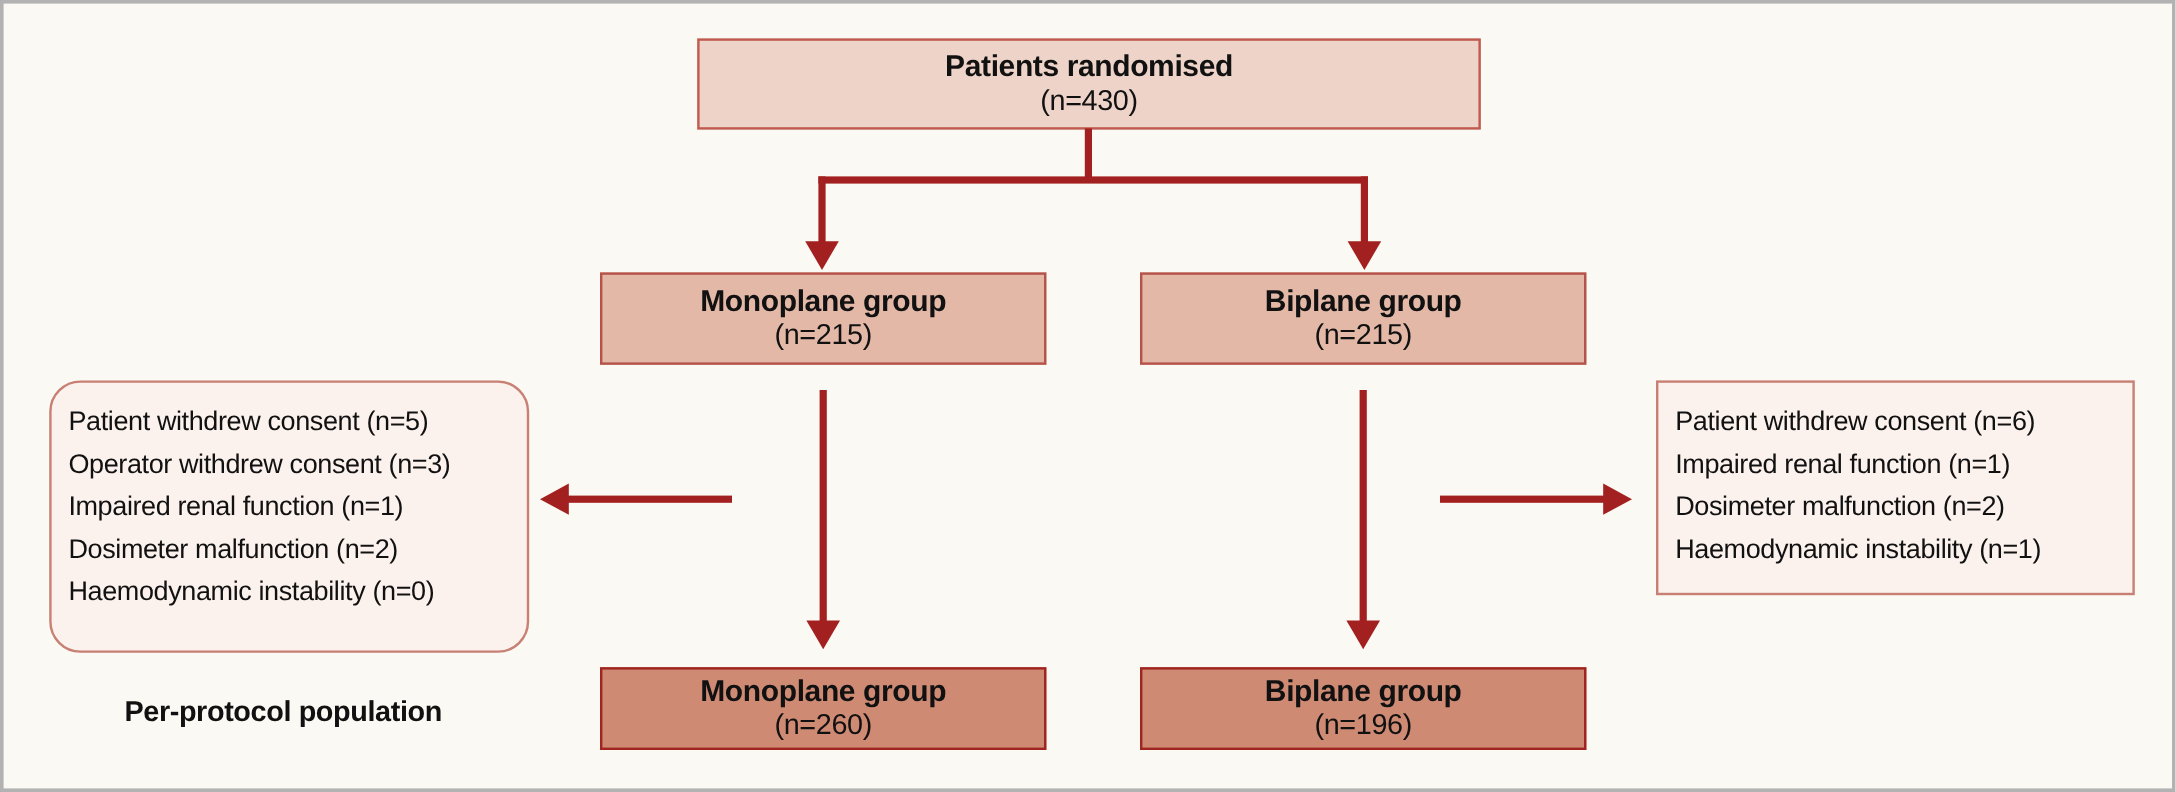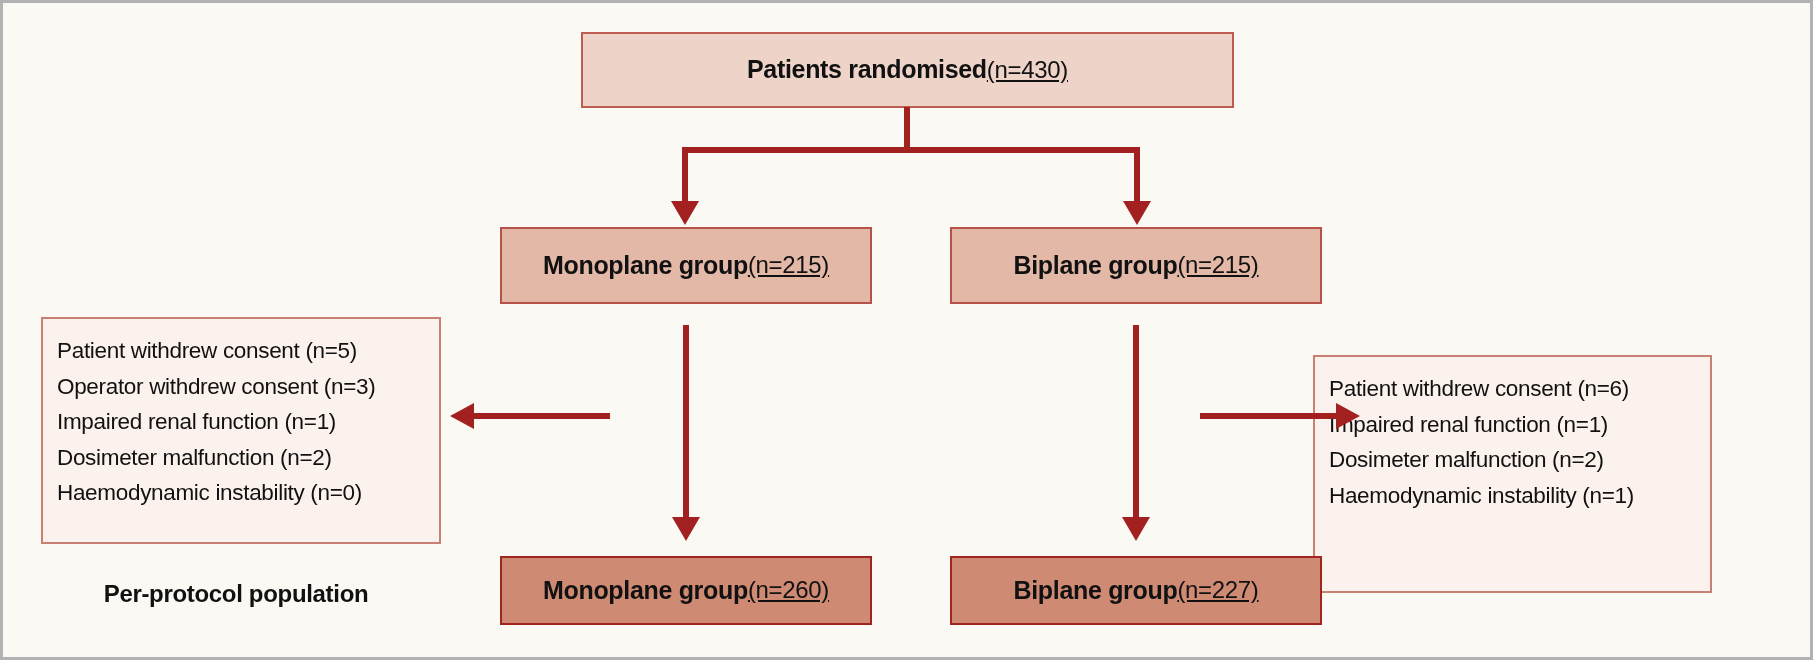--- a/index.html
+++ b/index.html
@@ -10,27 +10,27 @@
     background:var(--bg,#fbf9f3);
     border:3px solid var(--frame,#b2b2b2);
     overflow:hidden;
     font-family:"Liberation Sans","DejaVu Sans",sans-serif;
     color:var(--text,#111);
     letter-spacing:-0.02em;
   }
   .node{
     position:absolute;
     box-sizing:border-box;
-    display:flex;flex-direction:row;
+    display:flex;flex-direction:column;
     align-items:center;justify-content:center;
     text-align:center;
     line-height:1.18;
   }
   .node .title{font-weight:bold;font-size:25px;}
-  .node .count{font-weight:normal;font-size:24px;text-decoration:underline;}
+  .node .count{font-weight:normal;font-size:24px;}
   .box-top{
     left:578px;top:29px;width:653px;height:76px;
     background:var(--top-fill,#eed3c9);
     border:2px solid var(--top-border,#c05b52);
   }
   .box-itt{
     background:var(--itt-fill,#e3b8a7);
     border:2px solid var(--itt-border,#b5534a);
   }
   .box-pp{
@@ -42,22 +42,22 @@
   #pp-mono {left:497px;top:553px;width:372px;height:69px;}
   #pp-bi   {left:947px;top:553px;width:372px;height:69px;}
   .excl{
     position:absolute;box-sizing:border-box;
     background:var(--excl-fill,#fbf1ed);
     border:2px solid var(--excl-border,#c88075);
     padding:14px 10px 0 14px;
     font-size:22.5px;line-height:35.5px;
     white-space:nowrap;
   }
-  #excl-left {left:38px;top:314px;width:400px;height:227px;}
-  #excl-right{left:1310px;top:314px;width:399px;height:238px;margin-top:38px;}
+  #excl-left {left:38px;top:314px;width:400px;height:227px;border-radius:26px;}
+  #excl-right{left:1377px;top:314px;width:399px;height:179px;}
   .sidelabel{
     position:absolute;width:410px;left:28px;
     text-align:center;font-weight:bold;font-size:24px;
   }
   #itt-label{top:240px;}
   #pp-label{top:565px;margin-top:12px;}
   .line{position:absolute;background:var(--arrow,#a32020);}
   .head{position:absolute;width:0;height:0;}
   .head-down{
     border-left:14px solid transparent;
@@ -144,16 +144,16 @@
   <div class="head head-right" id="harr-r-hd"></div>
 
   <div class="sidelabel" id="pp-label">Per-protocol population</div>
 
   <div class="node box-pp" id="pp-mono">
     <div class="title">Monoplane group</div>
     <div class="count">(n=260)</div>
   </div>
   <div class="node box-pp" id="pp-bi">
     <div class="title">Biplane group</div>
-    <div class="count">(n=227)</div>
+    <div class="count">(n=196)</div>
   </div>
 
 </div>
 
 </body></html>

